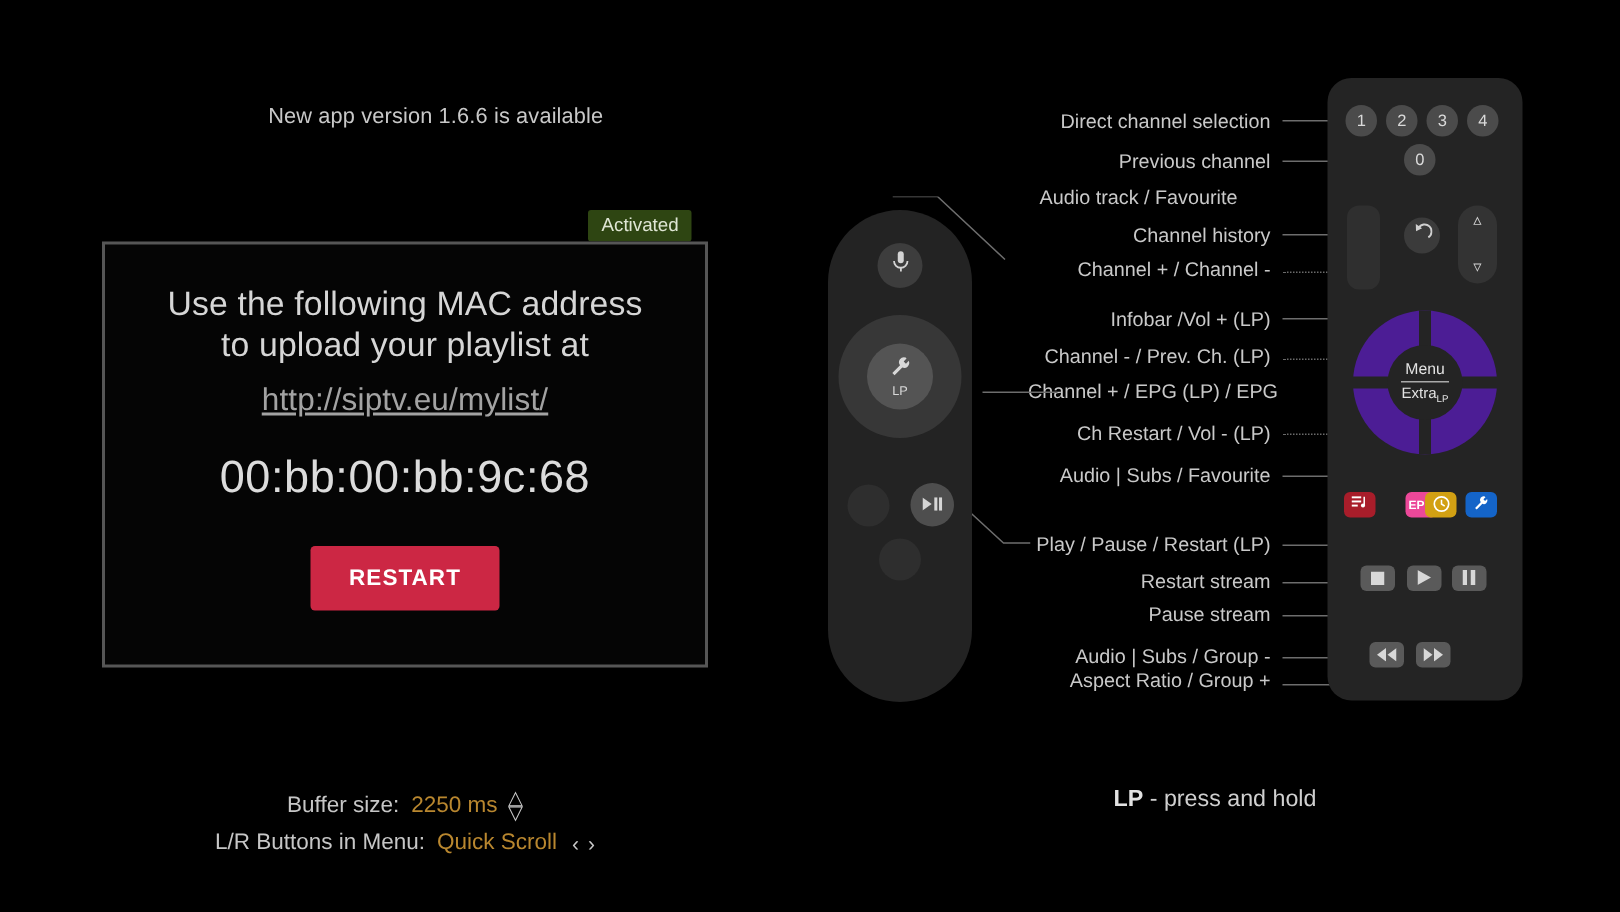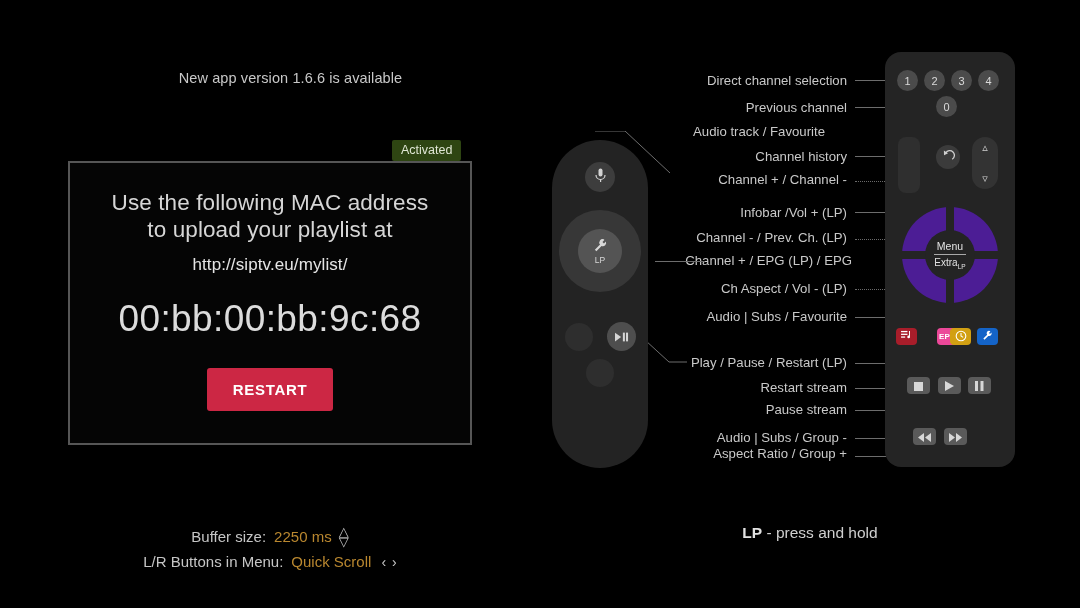--- a/index.html
+++ b/index.html
@@ -30,25 +30,26 @@
     position: absolute; left: 68px; top: 161px;
     width: 404px; height: 284px;
     border: 2px solid #565656; background: #050505;
     display: flex; flex-direction: column; align-items: center;
   }
   .mac-line1 {
     margin-top: 26px; font-size: 22.5px; color: #d6d6d6;
     line-height: 1.22; text-align: center; letter-spacing: .1px;
   }
   .mac-url {
-    margin-top: 11px; font-size: 17px; color: #e5e5e5;
+    margin-top: 11px; font-size: 21px; color: #a3a3a3;
     letter-spacing: .1px;
+    text-decoration: underline;
   }
   .mac-address {
-    margin-top: 23px; font-size: 37px; color: #dcdcdc;
+    margin-top: 23px; font-size: 30px; color: #dcdcdc;
     letter-spacing: .4px;
   }
   .restart-btn {
     margin-top: 28px; background: #cc2744; color: #fff;
     border: none; border-radius: 3px;
     font-size: 15px; font-weight: bold; letter-spacing: .7px;
     padding: 13px 26px; cursor: pointer;
     font-family: "Liberation Sans", sans-serif;
   }
 
@@ -241,21 +242,21 @@
 
   <div class="callout" style="left:514px; top:205px; width:333px;">Infobar /Vol + (LP)</div>
   <div class="leader" style="left:855px; top:212px; width:75px;"></div>
 
   <div class="callout" style="left:514px; top:230px; width:333px;">Channel - / Prev. Ch. (LP)</div>
   <div class="leader dotted" style="left:855px; top:239px; width:48px;"></div>
 
   <div class="callout" style="left:514px; top:253px; width:338px; text-align:right;">Channel + / EPG (LP) / EPG</div>
   <div class="leader" style="left:655px; top:261px; width:50px;"></div>
 
-  <div class="callout" style="left:514px; top:281px; width:333px;">Ch Aspect / Vol - (LP)</div>
+  <div class="callout" style="left:514px; top:281px; width:333px;">Ch Restart / Vol - (LP)</div>
   <div class="leader dotted" style="left:855px; top:289px; width:48px;"></div>
 
   <div class="callout" style="left:514px; top:309px; width:333px;">Audio | Subs / Favourite</div>
   <div class="leader" style="left:855px; top:317px; width:45px;"></div>
   <div class="leader-diag" style="left:898px; top:317px;">
     <svg width="16" height="16">
         <polyline points="0,0 10,12" fill="none" stroke="#6d6d6d" stroke-width="1"></polyline>
       </svg>
   </div>
 

